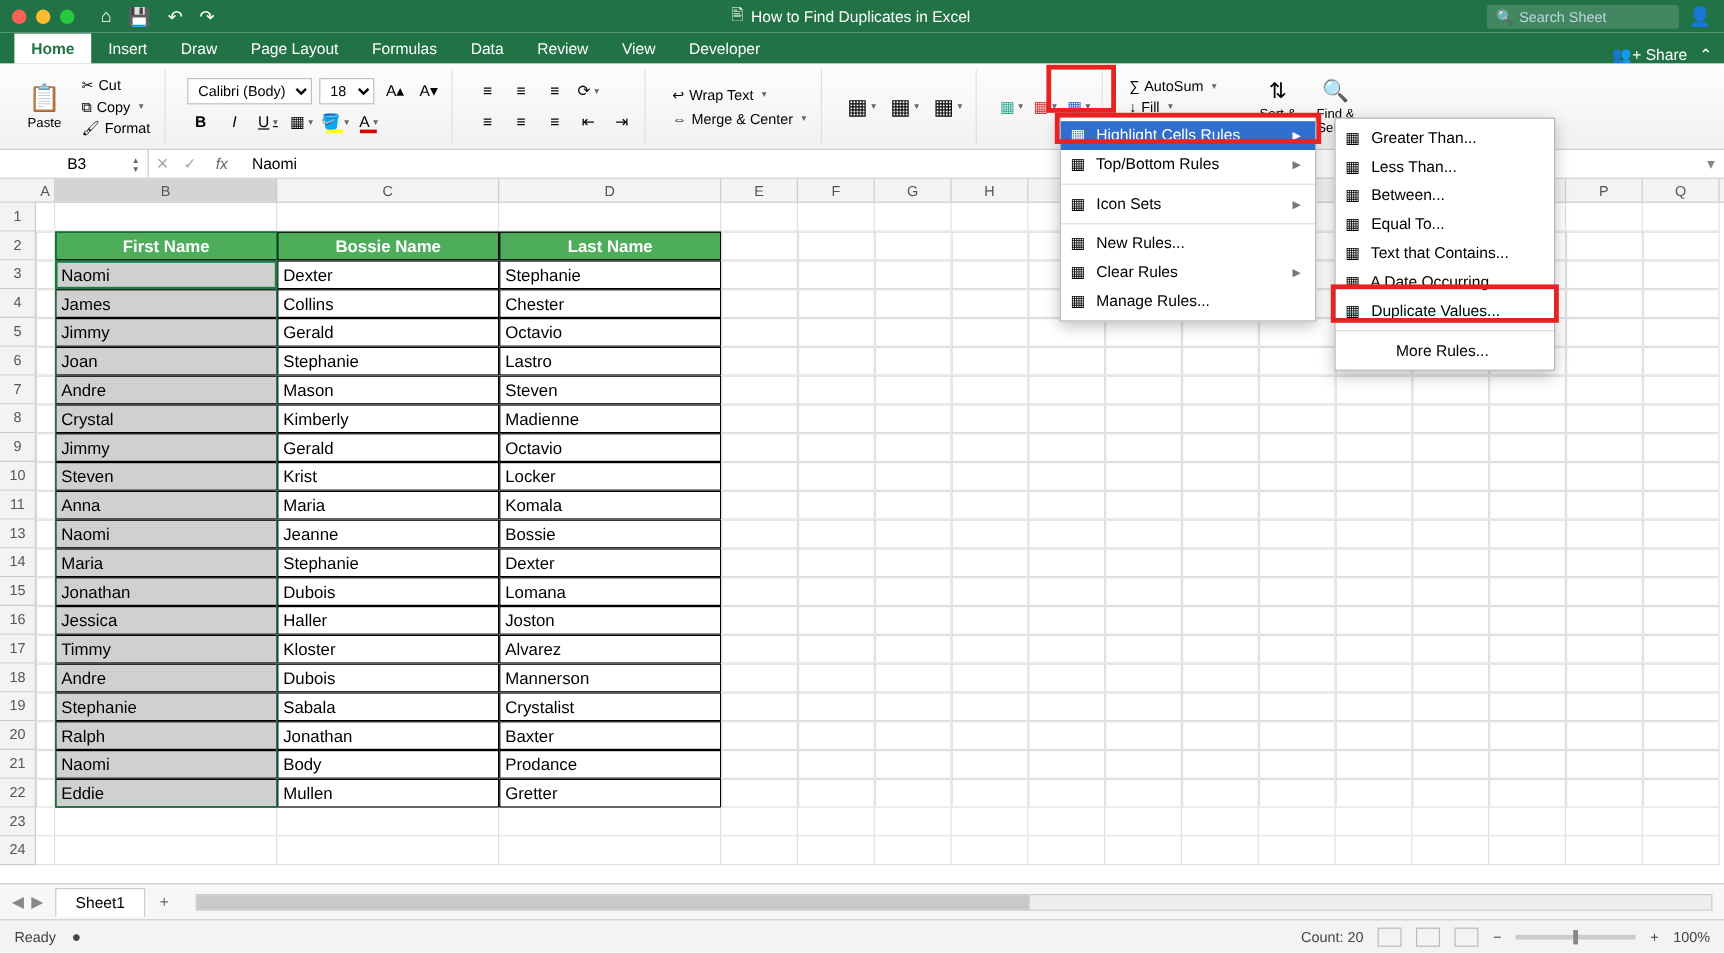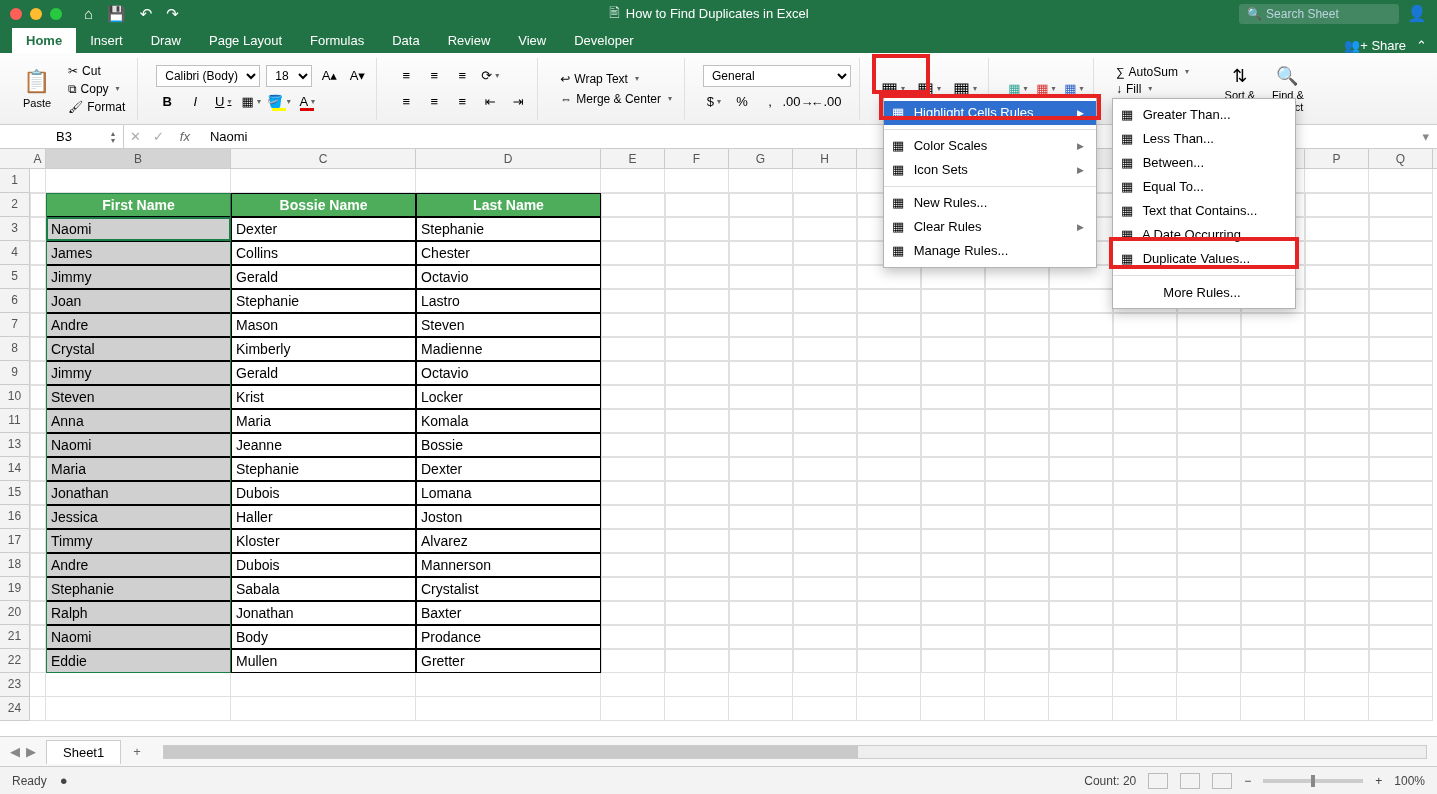--- a/index.html
+++ b/index.html
@@ -191,30 +191,20 @@
     <div class="smbtn arrow">
         <span>↩</span>
         <span>Wrap Text</span>
       </div>
     <div class="smbtn arrow">
         <span>⇔</span>
         <span>Merge &amp; Center</span>
       </div>
   </div>
 
-  <div class="group">
-    <select class="combo numfmt"><option>General</option></select>
-    <div class="row">
-      <span class="iconbtn arrow">$</span>
-      <span class="iconbtn">%</span>
-      <span class="iconbtn">,</span>
-      <span class="iconbtn">.00→</span>
-      <span class="iconbtn">←.00</span>
-    </div>
-  </div>
 
   <div class="group">
     <div class="row">
       <span class="iconbtn arrow" style="width:30px;height:30px;font-size:18px">▦</span>
       <span class="iconbtn arrow" style="width:30px;height:30px;font-size:18px">▦</span>
       <span class="iconbtn arrow" style="width:30px;height:30px;font-size:18px">▦</span>
     </div>
   </div>
 
   <div class="group">
@@ -756,24 +746,24 @@
 </div>
 
 <div class="callout" style="left:872px;top:54px;width:58px;height:40px"></div>
 <div class="callout" style="left:879px;top:94px;width:222px;height:26px"></div>
 <div class="callout" style="left:1109px;top:237px;width:190px;height:32px"></div>
 
 <div class="menu" style="left:883px;top:96px;width:214px">
   <div class="mi sel sub">
       <span><span class="ic">▦</span> <span>Highlight Cells Rules</span></span>
     </div>
+  <div class="mi sub">
+      <span><span class="ic">▦</span> <span>Top/Bottom Rules</span></span>
+    </div>
   <div class="sep"></div>
-  <div class="mi sub">
-      <span><span class="ic">▦</span> <span>Color Scales</span></span>
-    </div>
   <div class="mi sub">
       <span><span class="ic">▦</span> <span>Icon Sets</span></span>
     </div>
   <div class="sep"></div>
   <div class="mi">
       <span><span class="ic">▦</span> <span>New Rules...</span></span>
     </div>
   <div class="mi sub">
       <span><span class="ic">▦</span> <span>Clear Rules</span></span>
     </div>

